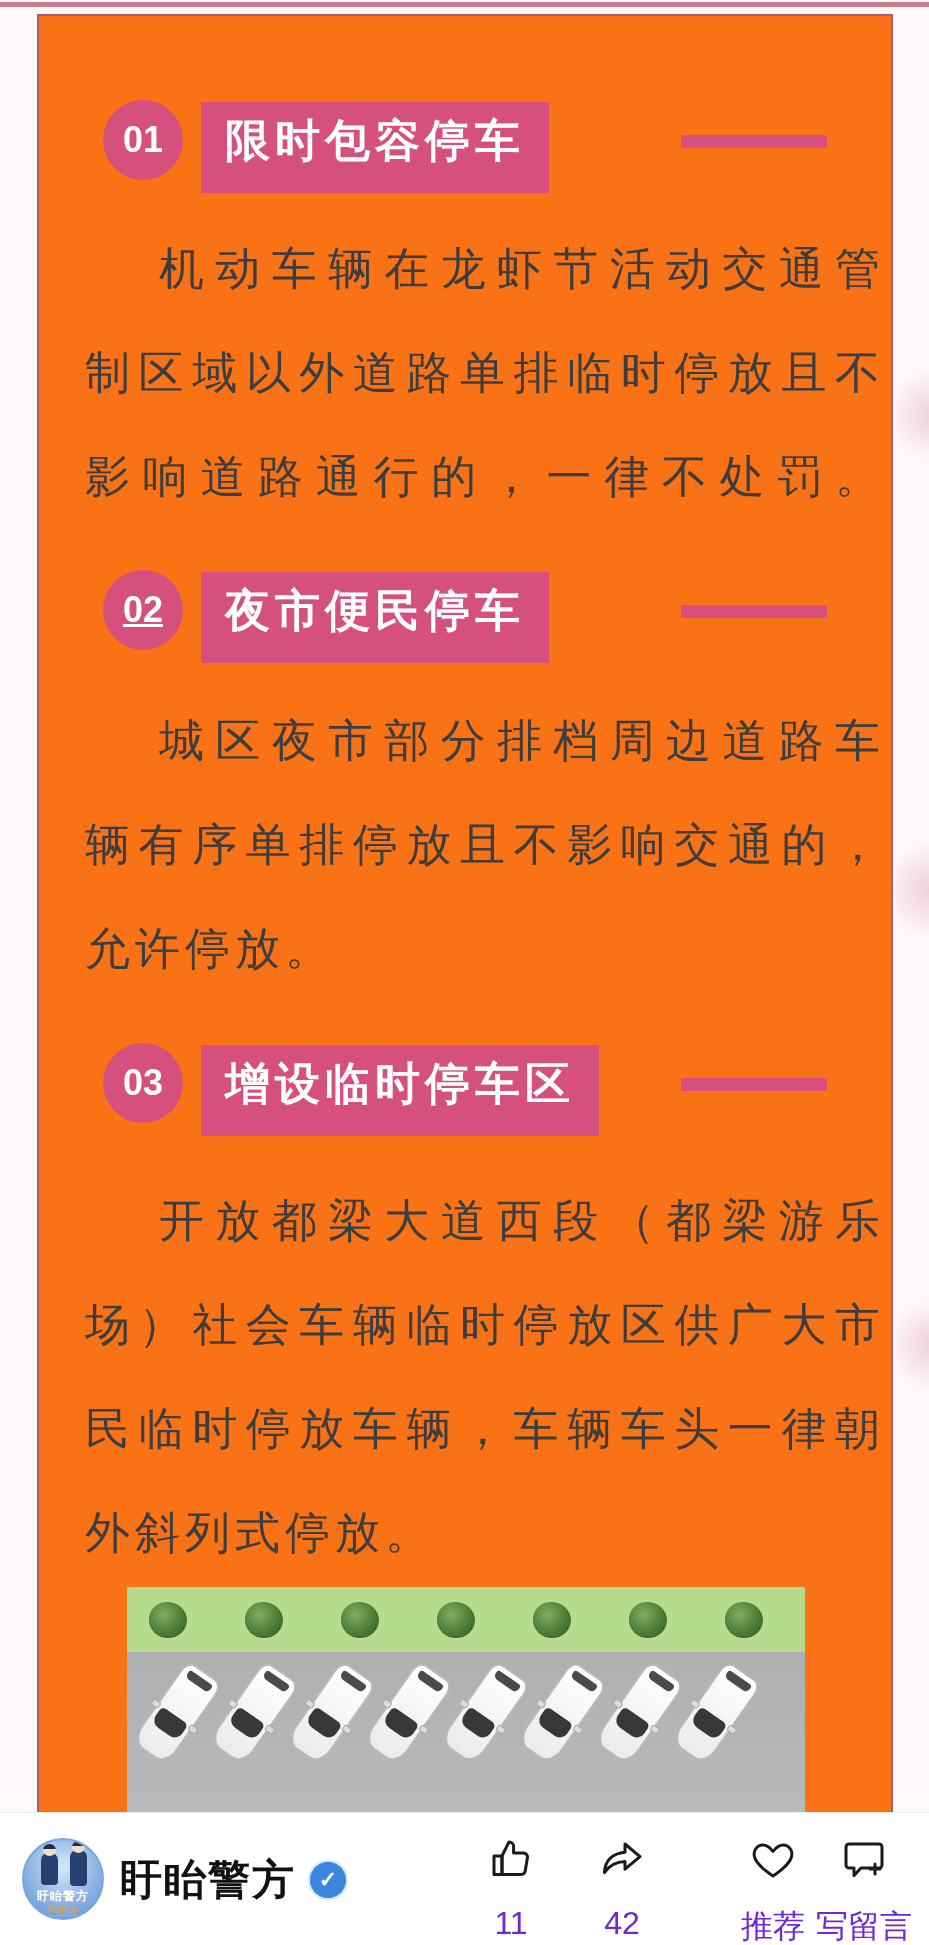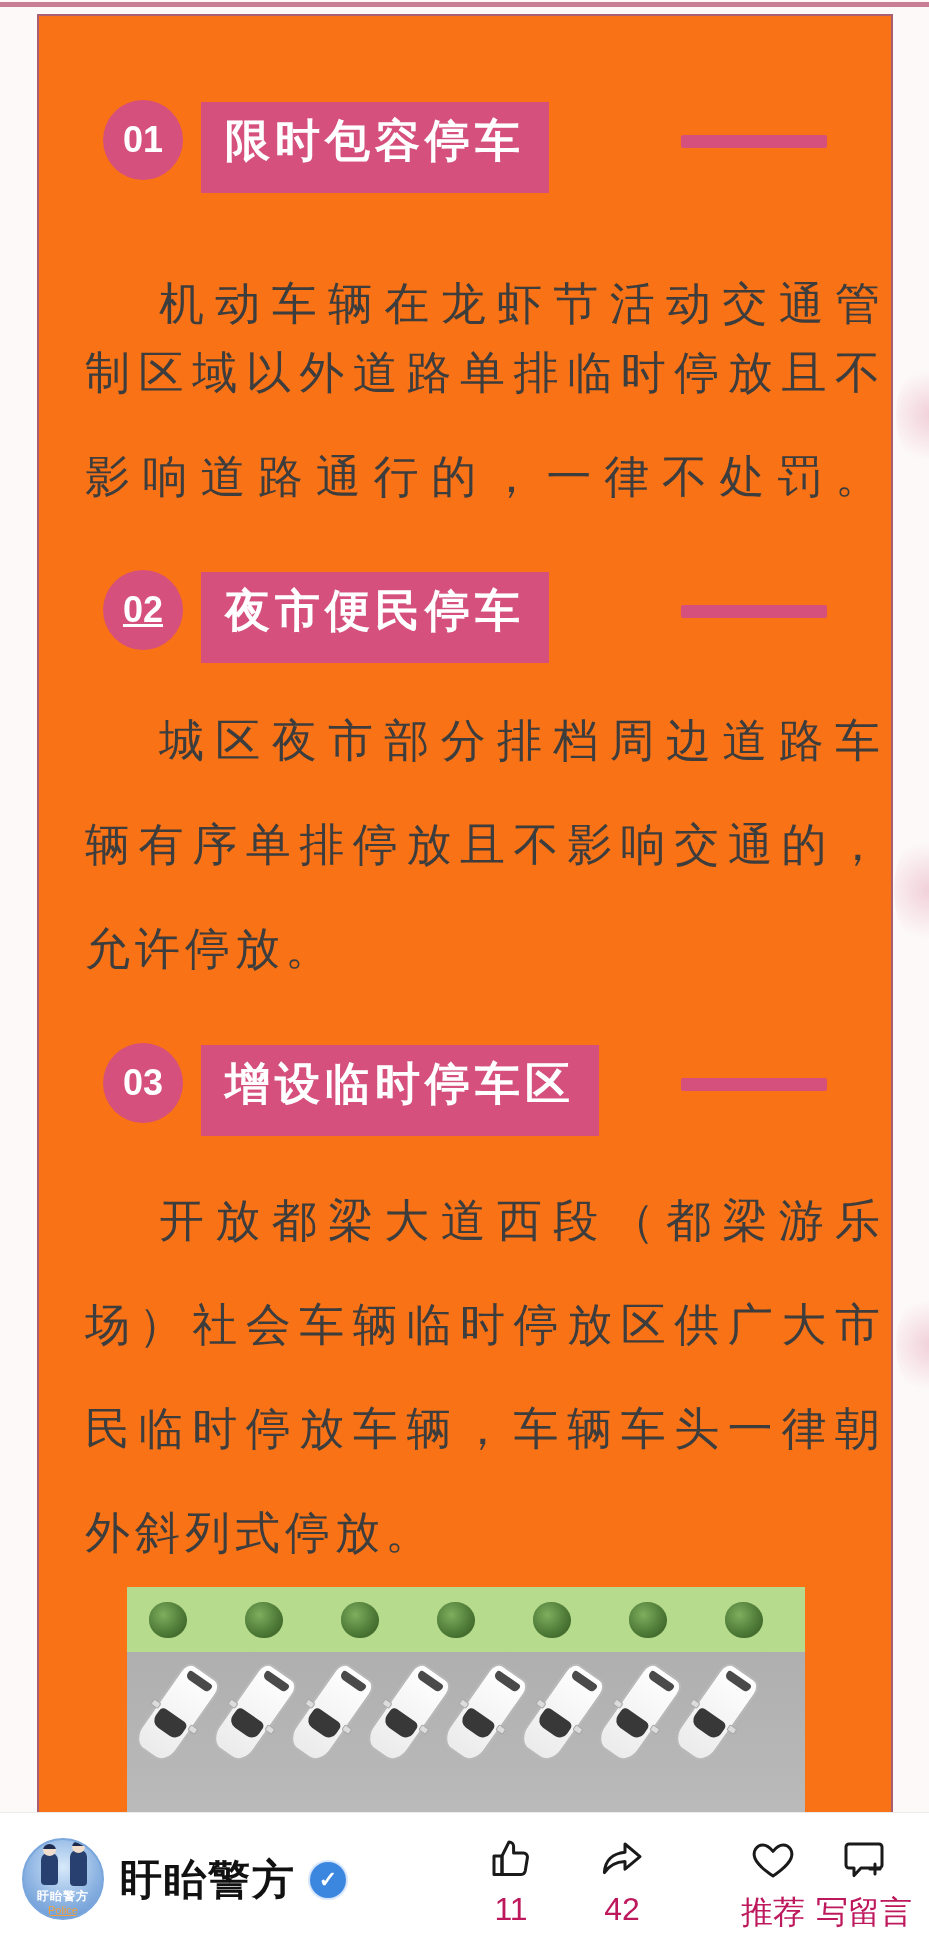--- a/index.html
+++ b/index.html
@@ -83,40 +83,40 @@
   .account { position:absolute; left:120px; top:0; height:133px; display:flex; align-items:center; gap:14px; }
   .account-name { font-size:42px; font-weight:bold; color:#111111; letter-spacing:2px; }
   .verified {
     width:36px; height:36px; border-radius:50%; background:#3b87e0;
     color:#ffffff; font-size:22px; font-weight:bold;
     display:flex; align-items:center; justify-content:center;
     box-shadow:0 0 0 2px #d6e6f9;
   }
   .action { position:absolute; width:120px; top:22px; text-align:center; cursor:pointer; }
   .action svg { display:block; margin:0 auto; }
-  .action .lbl { margin-top:8px; font-size:32px; color:#be185d; }
+  .action .lbl { margin-top:22px; font-size:32px; color:#6d28d9; }
   .a-like { left:451px; } .a-share { left:562px; } .a-rec { left:713px; } .a-cmt { left:804px; }
 </style>
 </head>
 <body>
 
 <div id="page">
 
   <div class="top-line"></div>
 
   <div class="blob" style="left:896px; top:360px; width:70px; height:110px;"></div>
   <div class="blob" style="left:894px; top:830px; width:70px; height:120px;"></div>
   <div class="blob" style="left:896px; top:1290px; width:70px; height:110px;"></div>
 
   <div class="card">
 
     <div class="num-badge" style="left:64px; top:84px;">01</div>
     <div class="title-banner" style="left:162px; top:86px;">限时包容停车</div>
     <div class="dash" style="left:642px; top:119px;"></div>
-    <div class="line indent" style="top:222px;margin-top:35px;">机动车辆在龙虾节活动交通管</div>
+    <div class="line indent" style="top:222px;">机动车辆在龙虾节活动交通管</div>
     <div class="line" style="top:326px;">制区域以外道路单排临时停放且不</div>
     <div class="line" style="top:430px;">影响道路通行的，一律不处罚。</div>
 
     <div class="num-badge" style="left:64px; top:554px;text-decoration:underline;">02</div>
     <div class="title-banner" style="left:162px; top:556px;">夜市便民停车</div>
     <div class="dash" style="left:642px; top:589px;"></div>
     <div class="line indent" style="top:694px;">城区夜市部分排档周边道路车</div>
     <div class="line short" style="top:902px;">允许停放。</div>
     <div class="line" style="top:798px;">辆有序单排停放且不影响交通的，</div>
 

